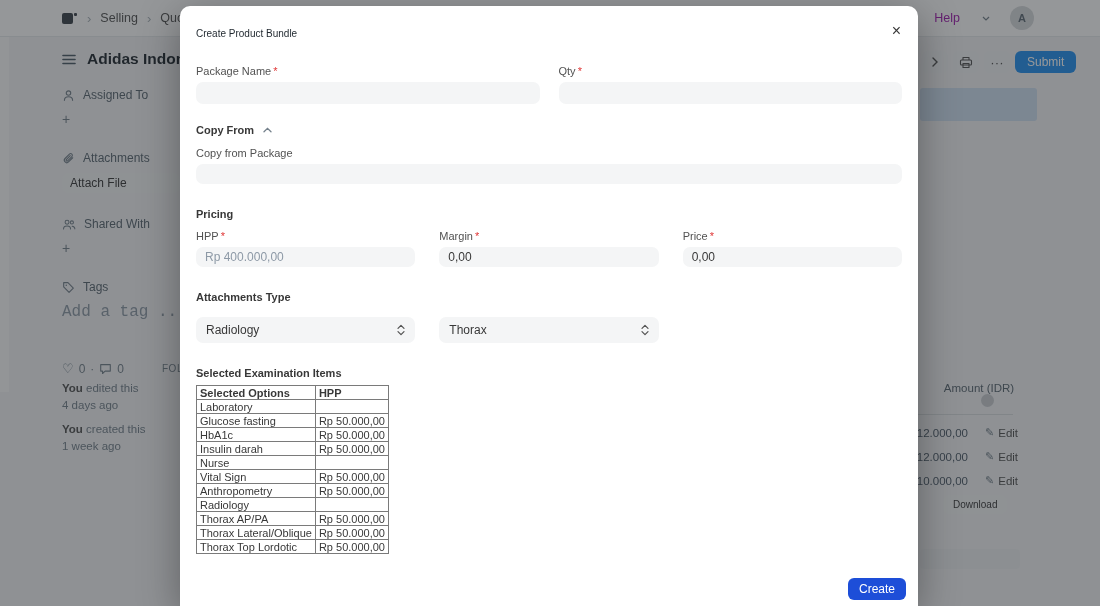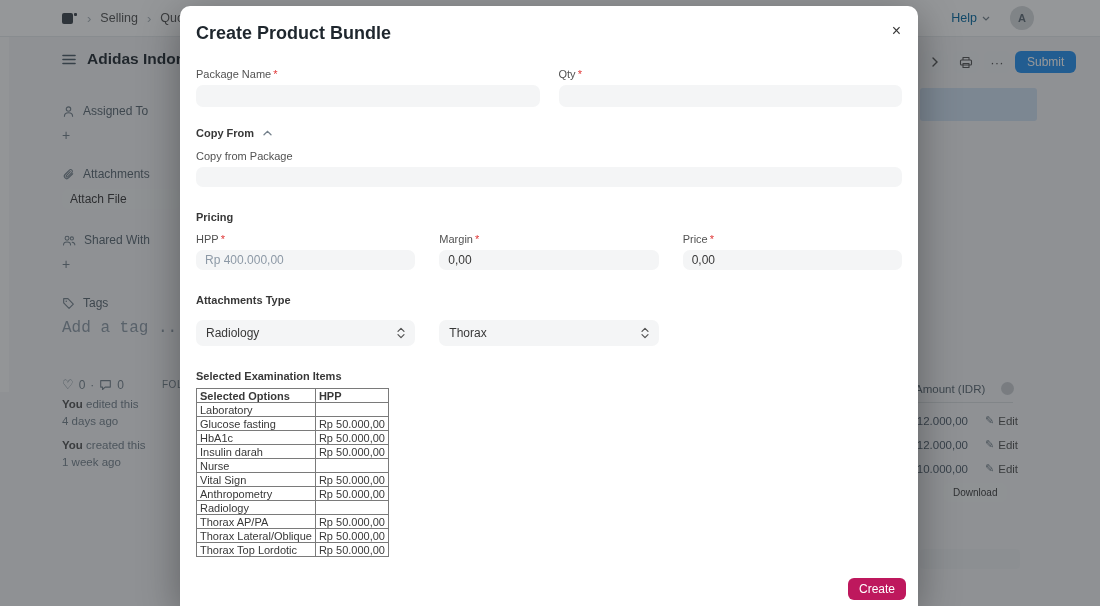--- a/index.html
+++ b/index.html
@@ -13,29 +13,29 @@
 
   
   .navbar {
     position:absolute; top:0; left:0; width:1100px; height:37px;
     background:#fff; border-bottom:1px solid #e7eaec;
     display:flex; align-items:center;
   }
   .breadcrumb { display:flex; align-items:center; gap:9px; padding-left:62px; font-size:12.5px; color:#525252; }
   .crumb-sep { color:#a7b0b7; font-size:13px; }
   .nav-right { margin-left:auto; padding-right:66px; display:flex; align-items:center; gap:20px; }
-  .help { display:flex; align-items:center; gap:5px; font-size:12.5px; color:#0369a1; cursor:pointer;margin-left:31px; }
+  .help { display:flex; align-items:center; gap:22px; font-size:12.5px; color:#a21caf; cursor:pointer;margin-left:31px; }
   .avatar { width:24px; height:24px; border-radius:50%; background:#d7dadd; color:#5f6b76;
             font-size:11px; font-weight:bold; display:flex; align-items:center; justify-content:center; }
   .left-strip { position:absolute; left:0; top:37px; width:9px; height:355px; background:#fbfbfc; }
 
   .page-title { position:absolute; left:62px; top:50px; display:flex; align-items:center; gap:11px;
                 font-size:15.5px; font-weight:700; color:#1f272e; white-space:nowrap; }
 
-  .sidebar { position:absolute; left:62px; top:104px; width:125px; font-size:12px; color:#596670; }
+  .sidebar { position:absolute; left:62px; top:88px; width:125px; font-size:12px; color:#596670; }
   .sb-head { display:flex; align-items:center; gap:8px; font-size:12px; color:#596670; }
   .sb-plus { margin-top:9px; font-size:14px; color:#74808b; cursor:pointer; width:14px; }
   .sb-gap-lg { margin-top:24px;align-items:flex-end; }
   .attach-btn { margin-top:8px; height:20px; background:#f4f5f6; border:none; border-radius:6px;
                 padding:2px 8px; font-size:12px; color:#383838; font-family:inherit; width:118px; text-align:left; }
   .tag-placeholder { margin-top:9px; color:#8d99a6; font-size:16px;font-family:Liberation Mono, monospace; }
   .likes { position:relative; margin-top:40px; display:flex; align-items:center; gap:5px; color:#74808b; font-size:12px; }
   .heart-glyph { font-size:13px; }
   .follow { position:absolute; left:100px; top:2px; font-size:10px; letter-spacing:.5px; color:#74808b; white-space:nowrap; }
   .activity { margin-top:6px; font-size:11.5px; color:#74808b; line-height:1.1; }
@@ -44,38 +44,38 @@
   .activity-block + .activity-block { margin-top:12px; }
 
   .actions { position:absolute; top:51px; left:922px; display:flex; align-items:center; gap:5px; }
   .icon-btn { width:26px; height:22px; background:#f2f3f5; border:none; border-radius:6px;
               display:flex; align-items:center; justify-content:center; color:#525252; font-family:inherit; }
   .submit-btn { height:22px; background:#2490ef; color:#fff; border:none; border-radius:6px;
                 font-size:12px; padding:0 12px; font-family:inherit; }
   .banner { position:absolute; left:920px; top:88px; width:117px; height:33px; background:#cfe0f1; border-radius:3px; }
 
   .summary { position:absolute; left:893px; top:382px; width:150px; font-size:11.5px; color:#596670; }
-  .summary-head { display:flex; align-items:center; padding-left:22px; }
+  .summary-head { display:flex; align-items:center; padding-left:22px;flex-direction:column; }
   .summary-circle { width:13px; height:13px; border-radius:50%; background:#c9ccd0; margin-left:16px; }
   .summary-divider { margin-top:7px; border-top:1px solid #d9dcde; width:120px; }
   .summary-row { display:flex; align-items:center; margin-top:11px; }
   .summary-amount { width:75px; text-align:right; color:#4c5a67; }
   .summary-edit { margin-left:17px; display:flex; align-items:center; gap:4px; color:#525252; cursor:pointer; }
   .pencil { font-size:11px; color:#74808b; }
   .download-btn { margin-top:8px; margin-left:50px; background:#f4f5f6; border:none; border-radius:6px;
                   padding:4px 10px; font-size:10px; color:#383838; font-family:inherit; }
   .bottom-bar { position:absolute; left:920px; top:549px; width:100px; height:20px; background:#eef0f2; border-radius:4px; }
 
   .overlay { position:absolute; inset:0; background:rgba(33,37,41,0.48); z-index:10; }
 
   
   .modal { position:absolute; left:180px; top:6px; width:738px; height:600px; background:#fff;
            border-radius:10px 10px 0 0; box-shadow:0 10px 40px rgba(0,0,0,.35); z-index:20; }
   .modal-header { padding:17px 16px 0; }
-  .modal-title { font-size:18px; font-weight:700; color:#1f272e; }
+  .modal-title { font-size:10px; font-weight:400; color:#1f272e; }
   .modal-close { position:absolute; right:13px; top:13px; background:none; border:none;
                  font-size:16px; color:#383838; font-family:inherit; line-height:1; padding:4px; cursor:pointer; }
   .modal-body { padding:0 16px; }
 
   .grid2 { display:grid; grid-template-columns:1fr 1fr; gap:19px; margin-top:24px; }
   .grid3 { display:grid; grid-template-columns:1fr 1fr 1fr; gap:24px; margin-top:10px; }
   .f-label { display:block; font-size:11px; color:#525252; margin-bottom:5px; }
   .req { color:#e03636; margin-left:2px; }
   .f-input { width:100%; height:22px; background:#f4f5f6; border:none; border-radius:7px;
              padding:0 9px; font-size:12px; color:#383838; font-family:inherit; outline:none; }
@@ -92,21 +92,21 @@
   .select { height:26px; background:#f4f5f6; border-radius:7px; padding:0 10px;
             display:flex; align-items:center; justify-content:space-between; font-size:12px; color:#383838; cursor:pointer; }
 
   .items-table { margin-top:6px; border-collapse:collapse; }
   .items-table th, .items-table td { border:1px solid #7a7a7a; font-size:11px; padding:0 3px;
             height:14px; line-height:12px; text-align:left; color:#383838; white-space:nowrap; }
   .items-table th { font-weight:700; }
   .col-opt { width:88px; }
   .col-hpp { width:60px; }
 
-  .create-btn { position:absolute; right:12px; top:572px; background:#be185d; color:#fff; border:none;
+  .create-btn { position:absolute; right:12px; top:572px; background:#1d4ed8; color:#fff; border:none;
                 border-radius:6px; font-size:12px; padding:4px 11px; font-family:inherit; cursor:pointer; }
 </style>
 </head>
 <body>
 
 <div>
 
   <div class="navbar">
     <div class="breadcrumb">
       <span>

